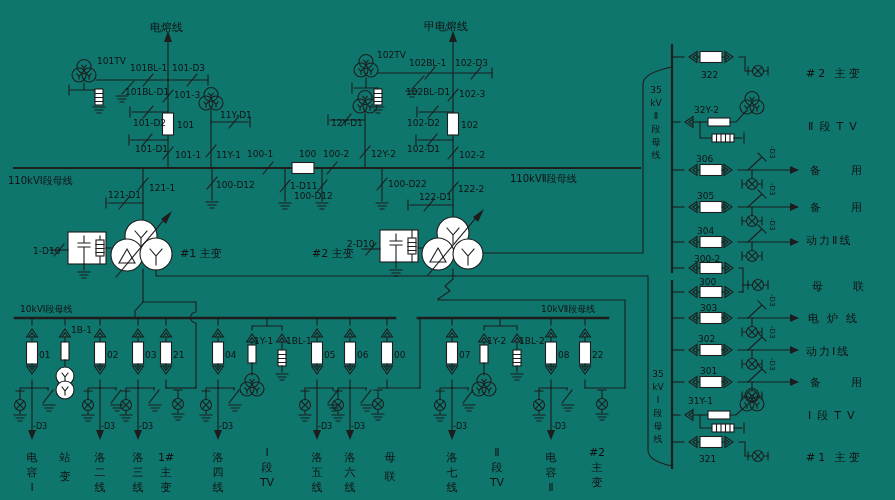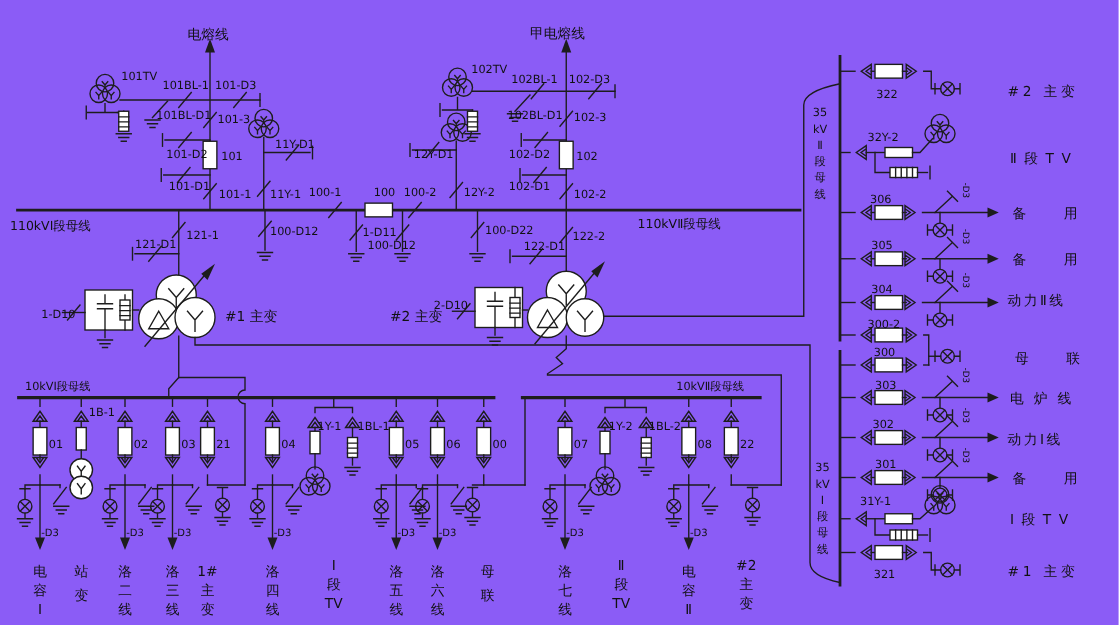--- a/index.html
+++ b/index.html
@@ -1,16 +1,16 @@
 <!DOCTYPE html>
 <html><head>
 <meta charset="utf-8">
 <style>
   html,body{margin:0;padding:0;background:#fff;}
-  .stage{position:relative;width:895px;height:500px;background:#8b5cf6;overflow:hidden;
+  .stage{position:relative;width:895px;height:500px;background:#0f766e;overflow:hidden;
          font-family:"DejaVu Sans",sans-serif;}
   svg{display:block}
   .w{stroke:#1d1d1d;stroke-width:1.1;fill:none;stroke-linecap:square;stroke-linejoin:miter}
   .bus{stroke-width:2.6}
   .bus2{stroke-width:2.2}
   .f{fill:#1d1d1d;stroke:none}
   .box{fill:#fff;stroke:#1d1d1d;stroke-width:1.1}
   text.lbl{font-family:"DejaVu Sans",sans-serif;font-size:9px;fill:#111;stroke:none}
 </style>
 </head>

